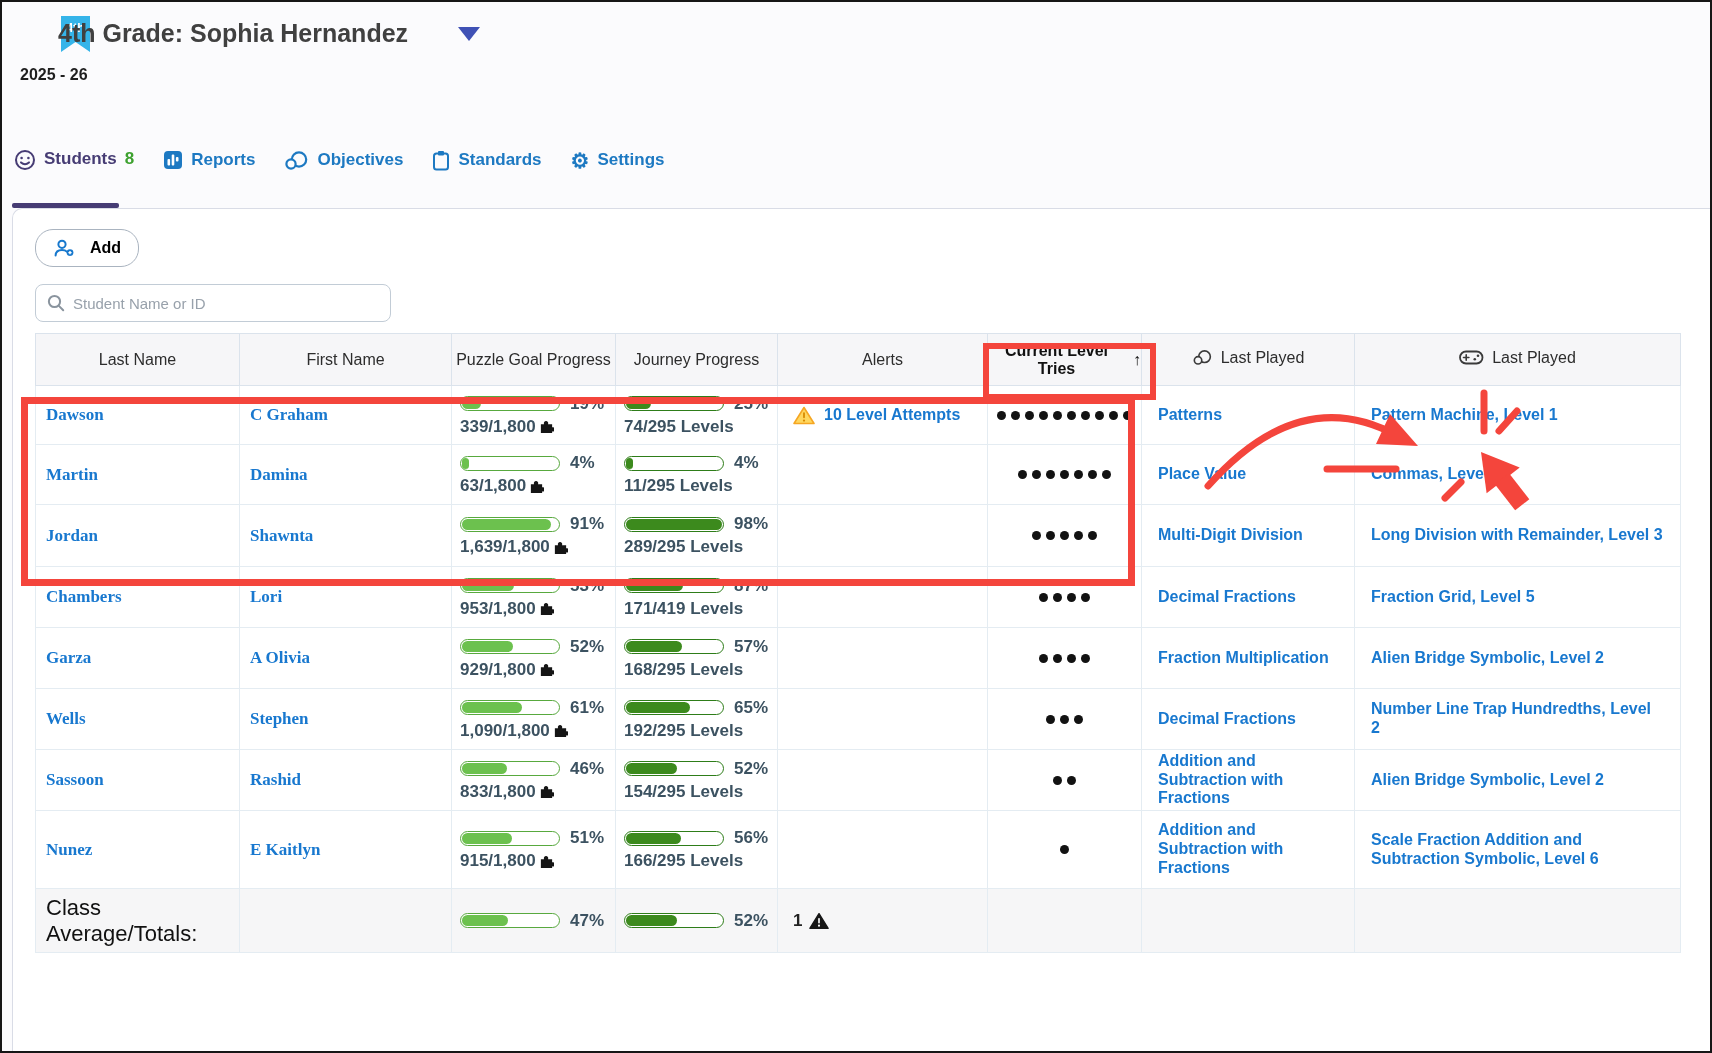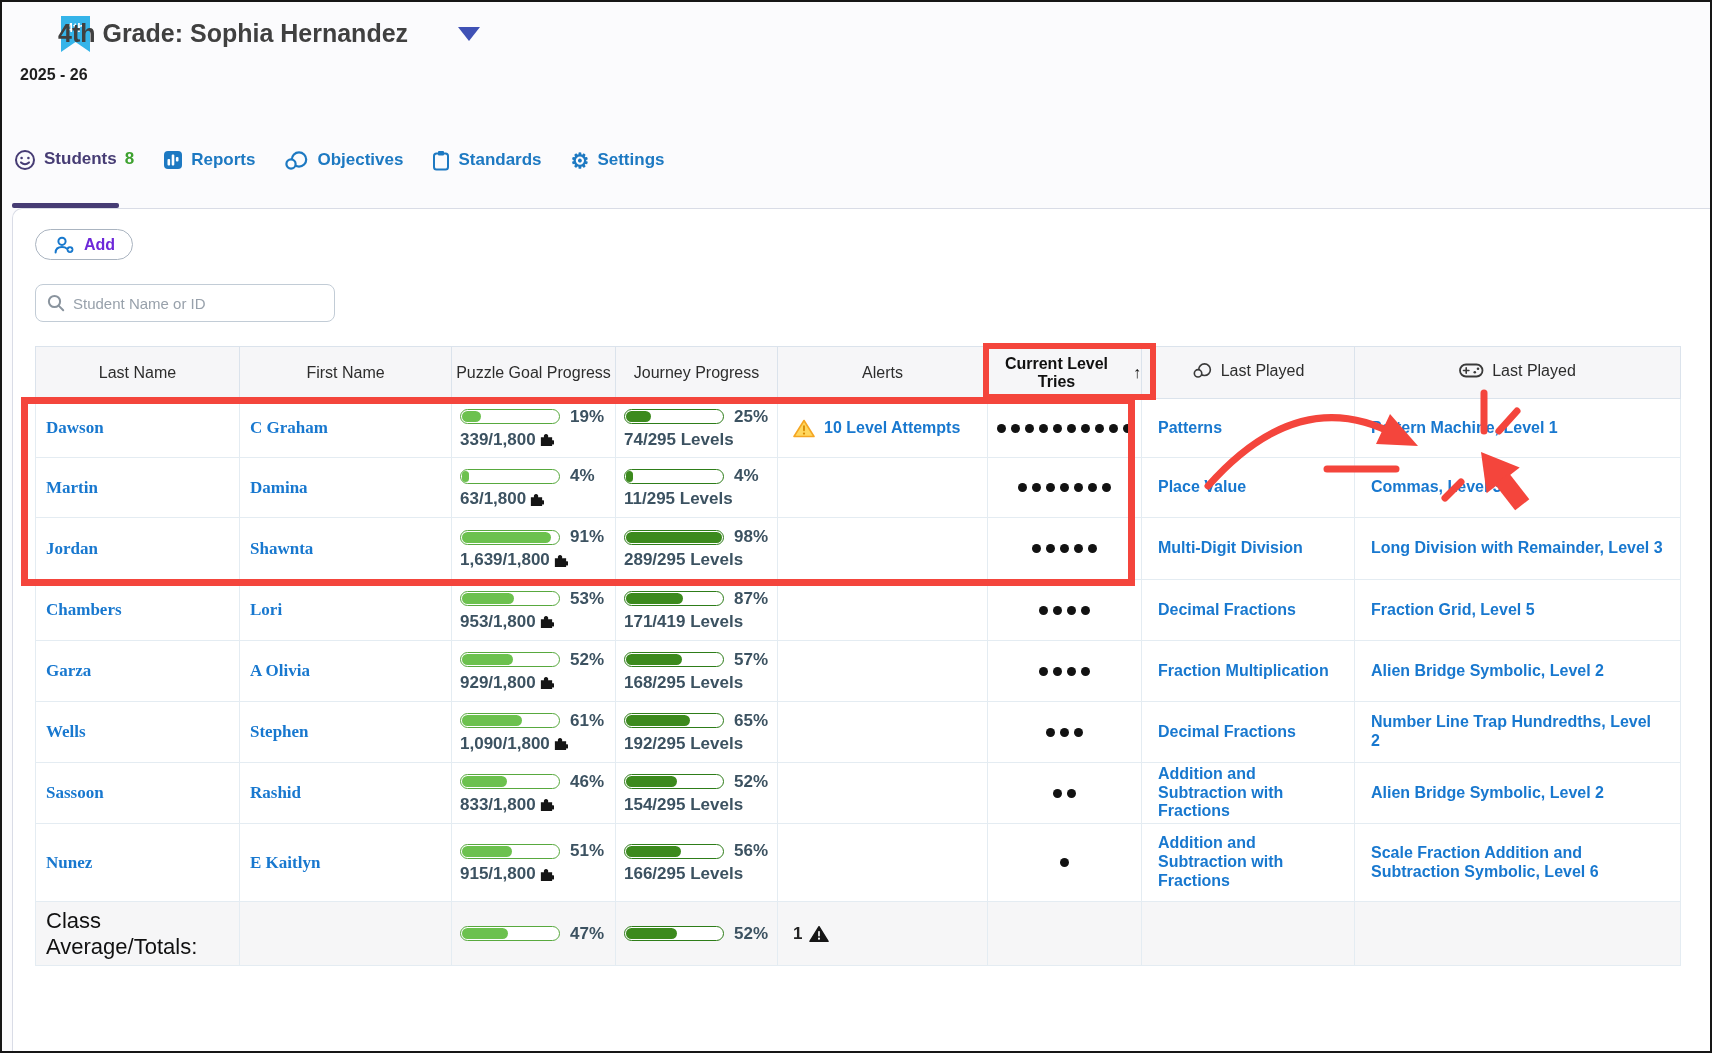--- a/index.html
+++ b/index.html
@@ -21,31 +21,31 @@
   .tabs { position:absolute; left:12px; top:142px; display:flex; gap:29px; align-items:center; height:32px; }
   .tab { display:flex; align-items:flex-start; gap:8px; font-size:17px; font-weight:bold; color:#1d79c2; cursor:pointer; }
   .tab.active { color:#463c74; }
   .tab .count { color:#3da12f; }
   .gear-glyph { font-size:21px; line-height:1; color:#1d79c2; }
   .tab-underline { position:absolute; left:10px; top:201px; width:107px; height:5px; background:#463c74; border-radius:2px; }
   .panel { position:absolute; left:10px; top:206px; right:0; bottom:0; background:#fff;
     border-top:1px solid #d9dce6; border-left:1px solid #d9dce6; border-top-left-radius:10px; }
 
   
-  .add-btn { position:absolute; left:33px; top:227px; height:31px; padding:0 17px;
-    display:inline-flex; align-items:center; gap:8px; background:#fff;
-    border:1.5px solid #aab4c0; border-radius:18px; font-size:16px; font-weight:bold; color:#6d28d9; cursor:pointer; }
-  .search-box { position:absolute; left:33px; top:282px; width:300px; height:38px;
+  .add-btn { position:absolute; left:33px; top:227px; height:38px; padding:0 17px;
+    display:inline-flex; align-items:center; gap:14px; background:#fff;
+    border:1.5px solid #aab4c0; border-radius:18px; font-size:16px; font-weight:bold; color:#000000; cursor:pointer; }
+  .search-box { position:absolute; left:33px; top:282px; width:356px; height:38px;
     display:flex; align-items:center; gap:8px; padding:0 11px;
     border:1.5px solid #c2ccd6; border-radius:8px; background:#fff; }
   .search-box input { border:none; outline:none; flex:1; font-size:15px; font-family:inherit; color:#333; }
   .search-box input::placeholder { color:#98a1ab; }
 
   
-  table.roster { position:absolute; left:33px; top:344px; width:1645px;
+  table.roster { position:absolute; left:33px; top:331px; width:1645px;
     border-collapse:collapse; table-layout:fixed; }
   .roster th { height:52px; background:#f6f6f8; border:1px solid #dbe3ec;
     font-size:16px; font-weight:400; color:#2d2d2d; text-align:center; }
   .roster th .th-inner { display:inline-flex; align-items:center; gap:8px; }
   .roster th.sorted { font-weight:bold; color:#111; }
   .roster td { border:1px solid #e4ecf2; background:#fff; vertical-align:middle; }
   .roster tbody tr { height:61px; }
   .roster tbody tr:nth-child(1) { height:59px; }
   .roster tbody tr:nth-child(2) { height:60px; }
   .roster tbody tr:nth-child(3) { height:62px; }

